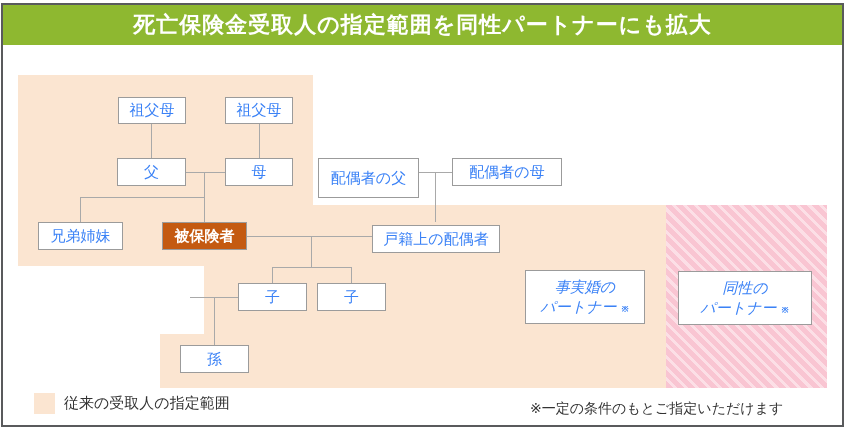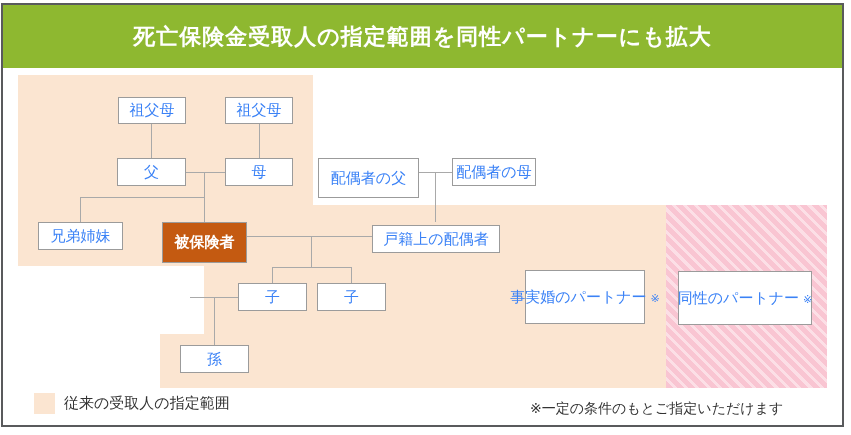--- a/index.html
+++ b/index.html
@@ -5,41 +5,41 @@
   html,body{margin:0;padding:0;background:#fff;}
   #stage{
     position:relative;width:851px;height:435px;background:#fff;overflow:hidden;
     font-family:"Liberation Sans","DejaVu Sans",sans-serif;
   }
   #frame{
     position:absolute;left:1px;top:3px;width:843px;height:424px;
     border:2px solid #595a5c;background:#fff;box-sizing:border-box;
   }
   #header-bar{
-    position:absolute;left:3px;top:5px;width:839px;height:63px;
+    position:absolute;left:3px;top:5px;width:839px;height:40px;
     background:#8eb830;display:flex;align-items:center;justify-content:center;
   }
   #header-bar .title{
     color:#fff;font-size:22px;font-weight:bold;letter-spacing:1px;
   }
   .region{position:absolute;}
   .legacy{background:#fbe5d1;}
   .expanded{
     background:repeating-linear-gradient(45deg,
       #f9c5d2 0px,#f9c5d2 5px,#fcdfe6 5px,#fcdfe6 8px);
   }
   .box{
     position:absolute;background:#fff;border:1px solid #9b9b9b;
     box-sizing:border-box;display:flex;align-items:center;justify-content:center;
     font-size:15px;color:#3b82f6;white-space:nowrap;
   }
   .box.insured{
     background:#c45a11;color:#fff;font-weight:bold;
   }
-  .box.partner{line-height:20px;}
+  .box.partner{flex-direction:column;line-height:20px;font-style:italic;}
   .box.partner .marker{font-size:11px;margin-left:4px;}
   .hline,.vline{position:absolute;background:#a9a9a9;}
   #legend{position:absolute;left:34px;top:393px;display:flex;align-items:center;}
   #legend .swatch{width:21px;height:21px;background:#fbe5d1;}
   #legend .legend-label{margin-left:9px;font-size:15px;color:#333;}
   #footnote{
     position:absolute;left:530px;top:400px;font-size:14px;color:#333;white-space:nowrap;
   }
 </style>
 </head>
@@ -74,23 +74,23 @@
   <div class="vline" style="left:272px;top:267px;width:1px;height:16px;"></div>
   <div class="vline" style="left:351px;top:267px;width:1px;height:16px;"></div>
   <div class="hline" style="left:190px;top:297px;width:48px;height:1px;"></div>
   <div class="vline" style="left:214px;top:297px;width:1px;height:48px;"></div>
 
   <div class="box" style="left:118px;top:97px;width:68px;height:27px;">祖父母</div>
   <div class="box" style="left:225px;top:97px;width:68px;height:27px;">祖父母</div>
   <div class="box" style="left:117px;top:158px;width:69px;height:28px;">父</div>
   <div class="box" style="left:225px;top:158px;width:68px;height:28px;">母</div>
   <div class="box" style="left:318px;top:158px;width:101px;height:40px;">配偶者の父</div>
-  <div class="box" style="left:452px;top:158px;width:84px;height:28px;">配偶者の母</div>
+  <div class="box" style="left:452px;top:158px;width:110px;height:28px;">配偶者の母</div>
   <div class="box" style="left:38px;top:222px;width:85px;height:28px;">兄弟姉妹</div>
-  <div class="box insured" style="left:162px;top:222px;width:85px;height:41px;">被保険者</div>
+  <div class="box insured" style="left:162px;top:222px;width:85px;height:28px;">被保険者</div>
   <div class="box" style="left:372px;top:217px;width:128px;height:28px;margin-top:8px;">戸籍上の配偶者</div>
   <div class="box" style="left:238px;top:283px;width:69px;height:28px;">子</div>
   <div class="box" style="left:317px;top:283px;width:69px;height:28px;">子</div>
   <div class="box" style="left:180px;top:345px;width:69px;height:28px;">孫</div>
 
   <div class="box partner" style="left:525px;top:270px;width:120px;height:54px;">
     <div><span>事実婚の</span></div>
     <div><span>パートナー</span><span class="marker">※</span></div>
   </div>
 

